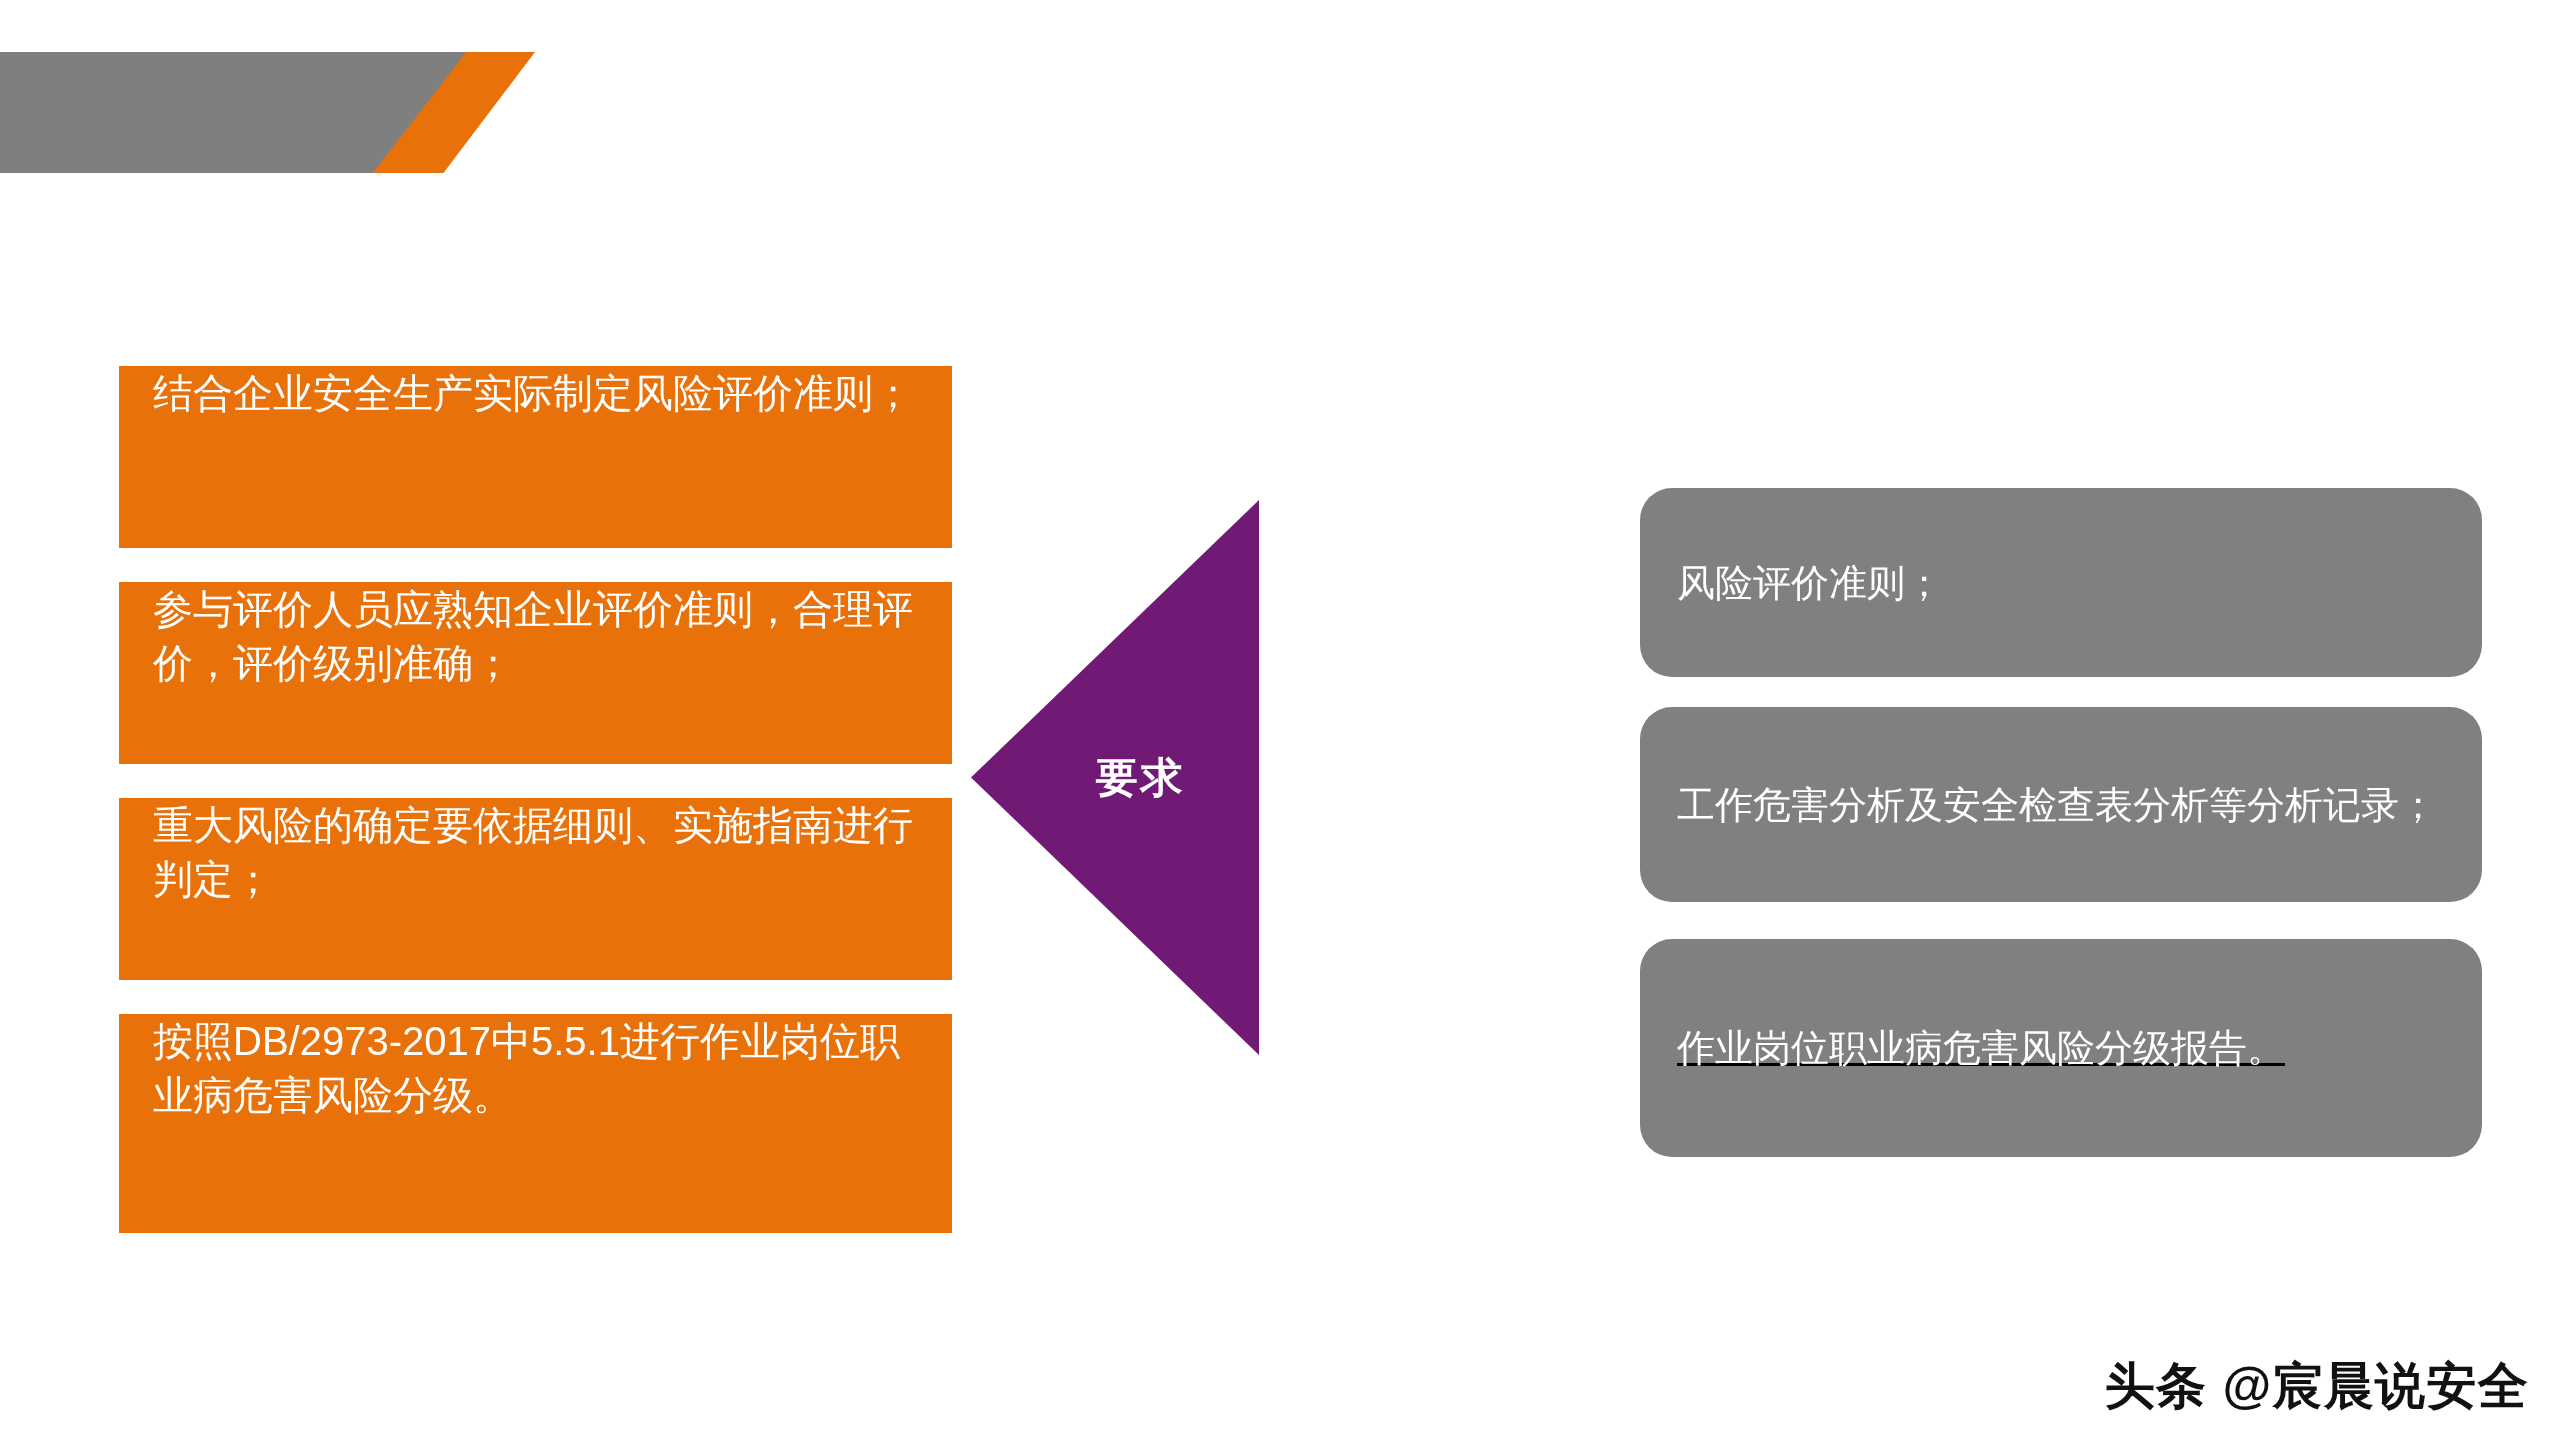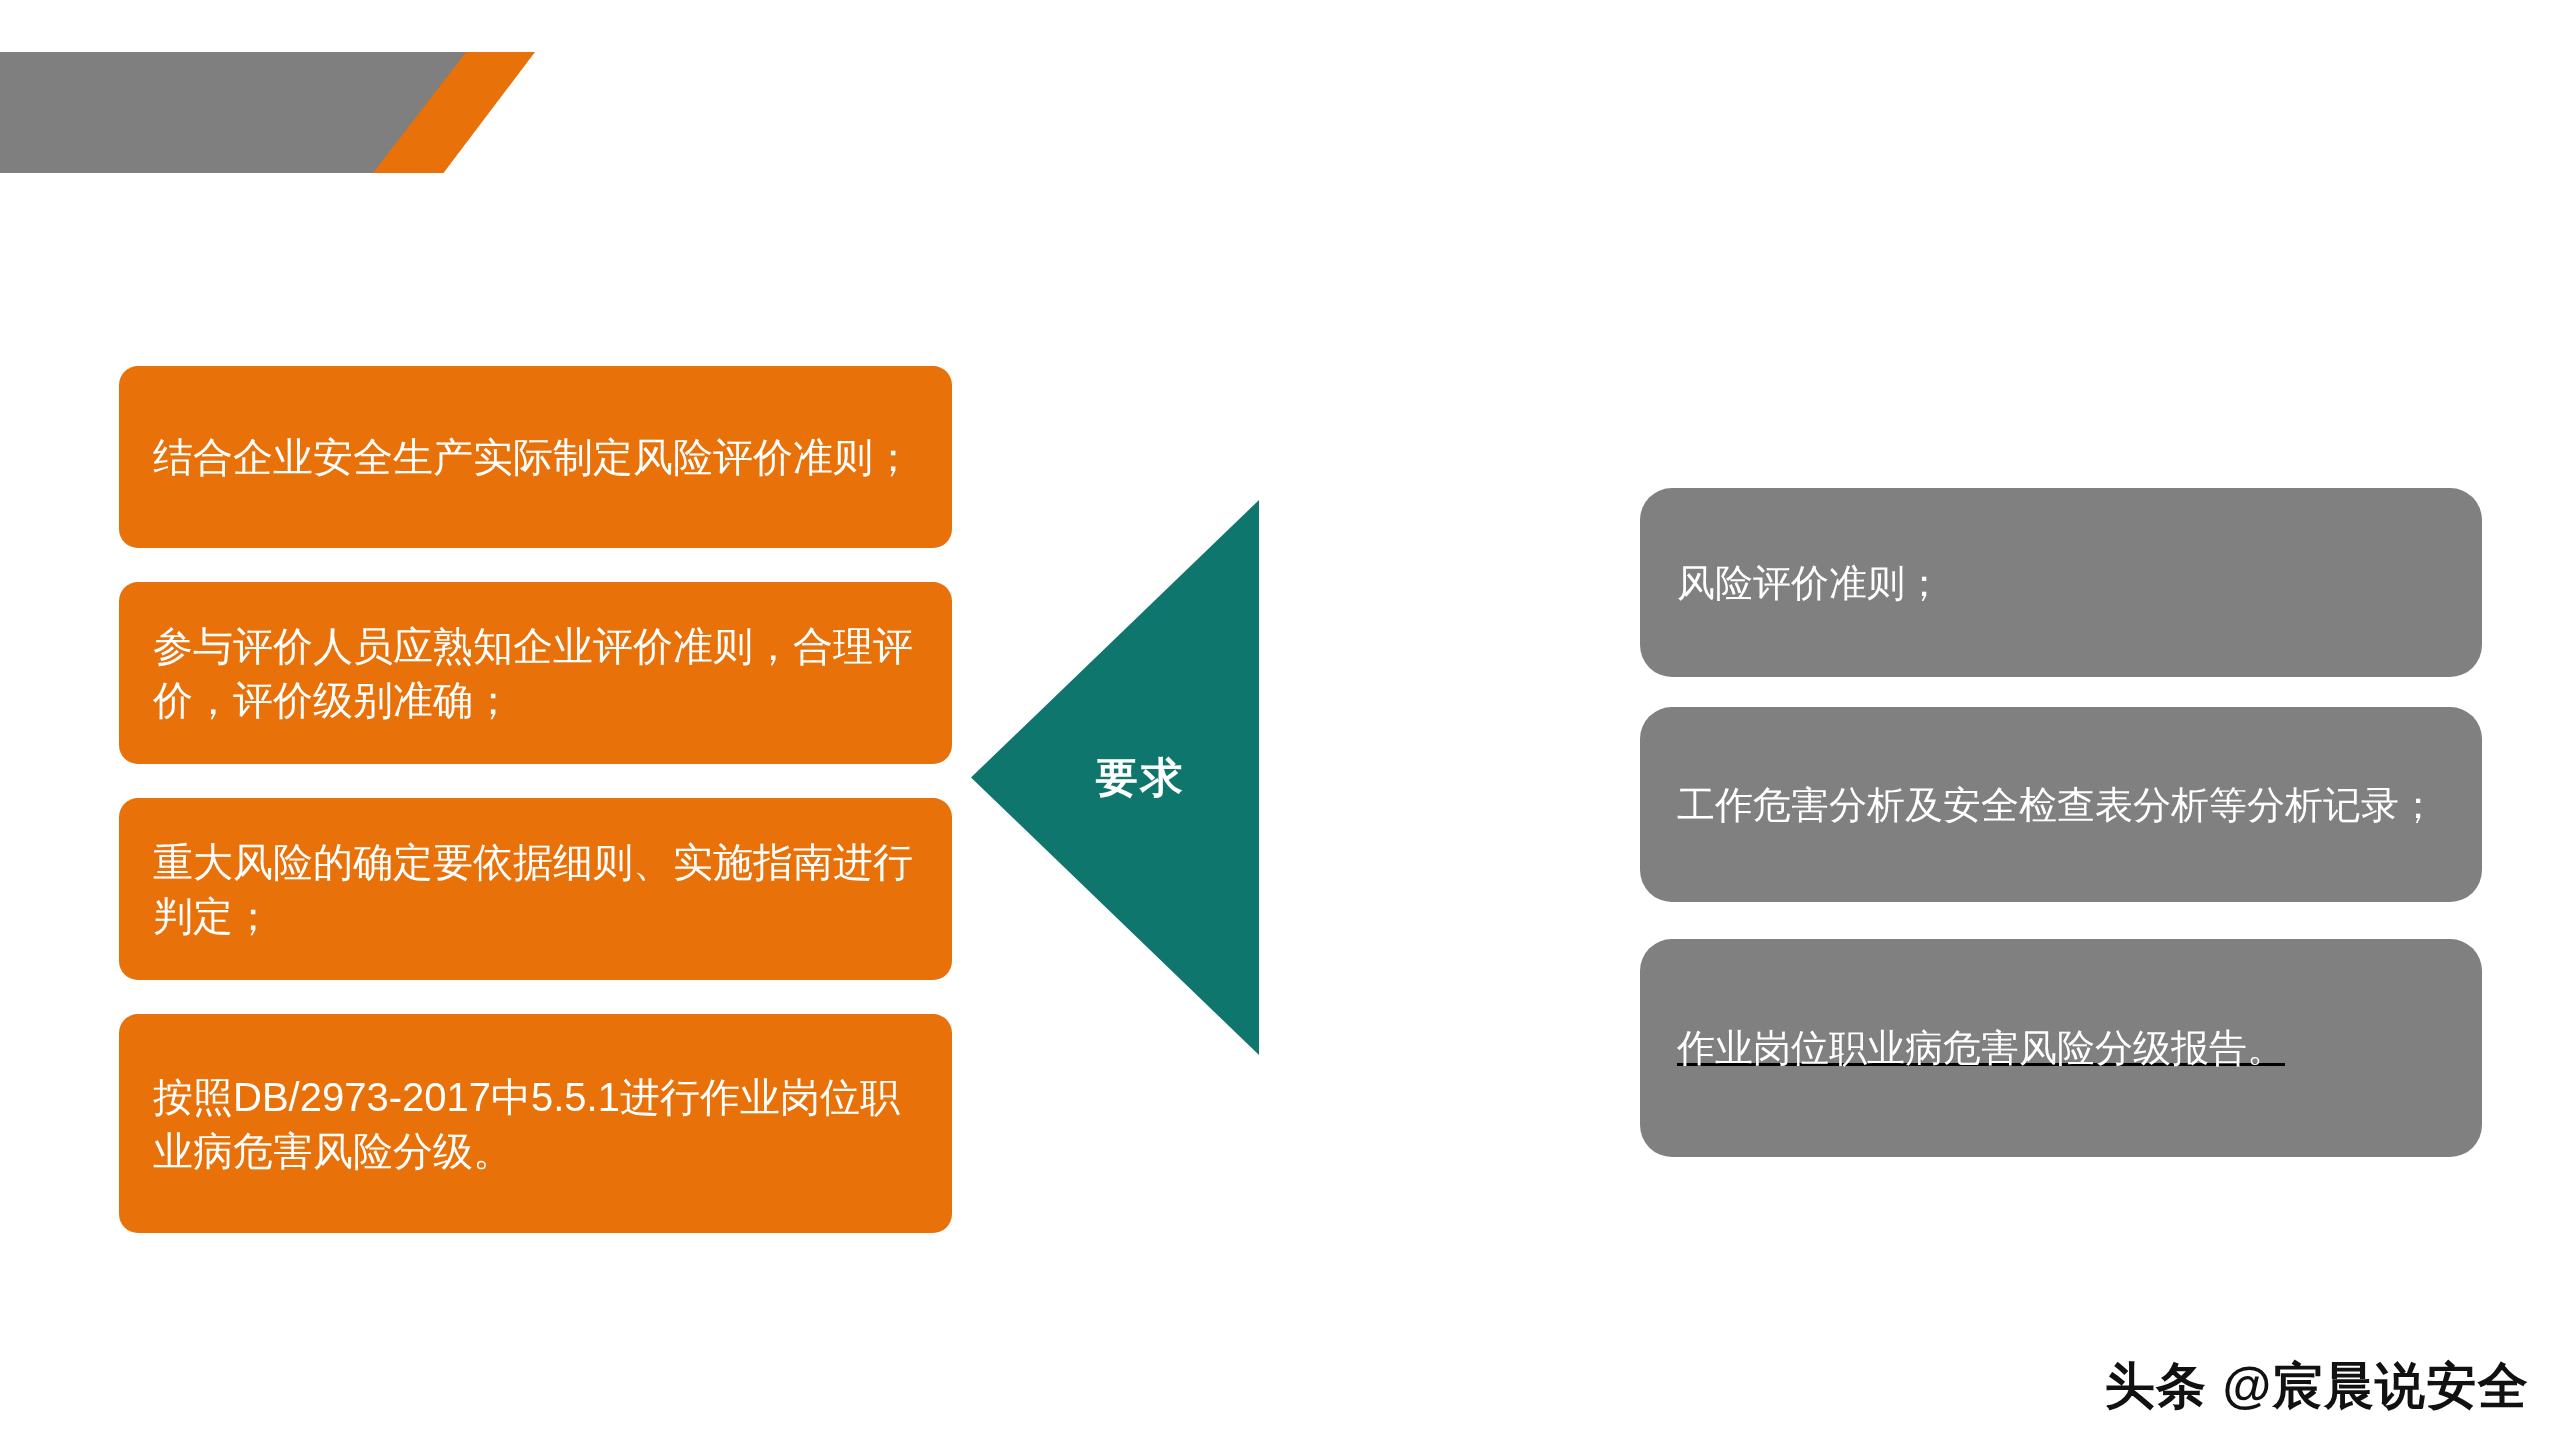--- a/index.html
+++ b/index.html
@@ -36,42 +36,42 @@
     white-space:nowrap;
   }
 
   
   .left-col{position:absolute;left:119px;top:366px;width:833px;}
   .req-box{
     position:absolute;left:0;width:833px;
     background:#e8710a;
     box-sizing:border-box;
     padding:0 34px;
-    display:flex;align-items:center;border-radius:19px;
+    display:flex;
   }
   .req-box .txt{
     color:#ffffff;
     font-size:40px;
     line-height:54px;
     letter-spacing:0px;
     font-weight:400;
   }
   .req-box-0{top:0px;height:182px;}
   .req-box-1{top:216px;height:182px;}
   .req-box-2{top:432px;height:182px;}
   .req-box-3{top:648px;height:219px;}
 
   
   .tri{
     position:absolute;top:500px;width:288px;height:555px;
     display:flex;align-items:center;justify-content:center;
   }
   .tri-left{
     left:971px;
-    background:#0f766e;
+    background:#701a75;
     clip-path:polygon(100% 0, 100% 100%, 0 50%);
   }
   .tri-right{
     left:1328px;
     background:#808080;
     clip-path:polygon(0 0, 100% 50%, 0 100%);
   }
   .tri .tri-label{
     color:#ffffff;
     font-size:42px;

